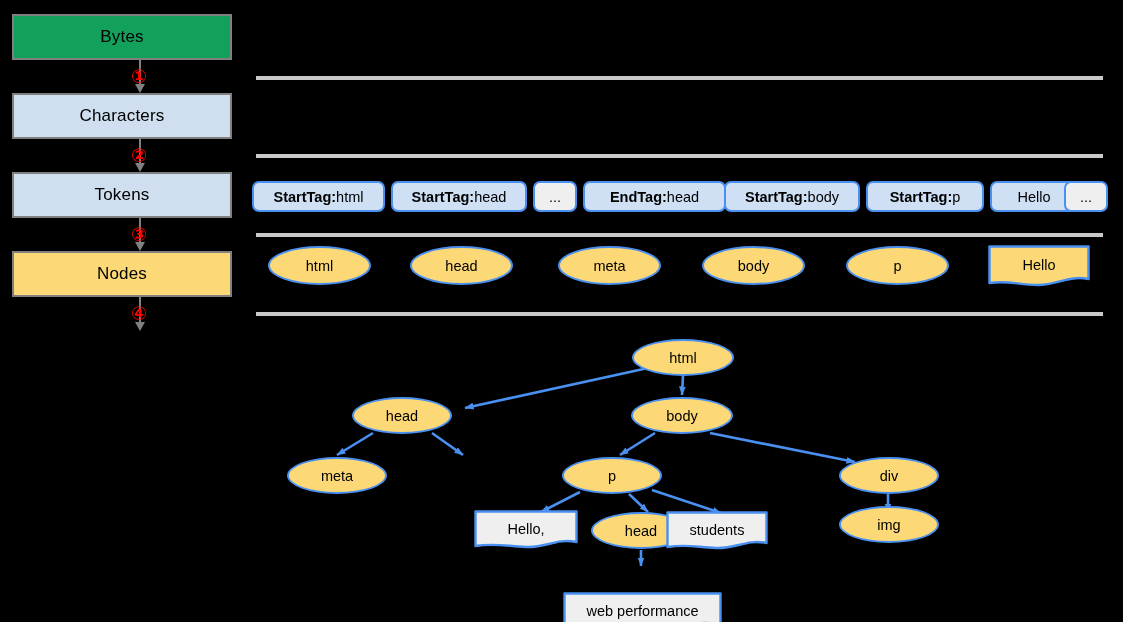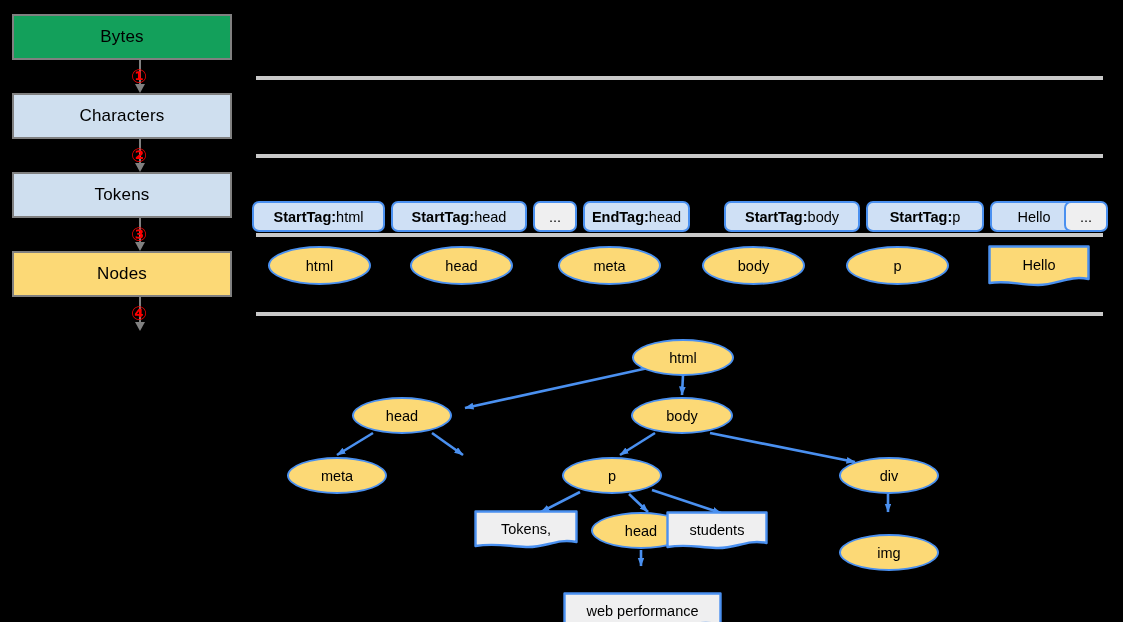--- a/index.html
+++ b/index.html
@@ -35,21 +35,21 @@
 
   
   .rule{position:absolute;left:256px;width:847px;height:4px;background:#c9c9c9;}
 
   
   .tokrow{position:absolute;left:252px;top:181px;height:31px;}
   .chip{
     position:absolute;top:0;height:31px;box-sizing:border-box;
     border:2px solid #4a90f0;border-radius:7px;background:#cfe0f5;
     display:flex;align-items:center;justify-content:center;
-    font-size:14.5px;color:#000;white-space:nowrap;padding:0 6px;margin-top:20px;
+    font-size:14.5px;color:#000;white-space:nowrap;padding:0 6px;
   }
   .chip .k{font-weight:700;}
   .chip.ellip{background:#efeff0;}
 
   
   .noderow{position:absolute;left:252px;top:246px;height:40px;}
   .ell{
     position:absolute;box-sizing:border-box;
     border:2.5px solid #4a90f0;background:#fcd976;border-radius:50%;
     display:flex;align-items:center;justify-content:center;
@@ -117,21 +117,21 @@
         <span class="k">StartTag:</span>
         <span> html</span>
       </div>
     <div class="chip" style="left:139px;width:136px">
         <span class="k">StartTag:</span>
         <span> head</span>
       </div>
     <div class="chip ellip" style="left:281px;width:44px">
         <span>...</span>
       </div>
-    <div class="chip" style="left:331px;width:107px">
+    <div class="chip" style="left:331px;width:143px">
         <span class="k">EndTag:</span>
         <span> head</span>
       </div>
     <div class="chip" style="left:472px;width:136px">
         <span class="k">StartTag:</span>
         <span> body</span>
       </div>
     <div class="chip" style="left:614px;width:118px">
         <span class="k">StartTag:</span>
         <span> p</span>
@@ -205,29 +205,29 @@
       </div>
     <div class="tnode ellipse" style="left:562px;top:457px;width:100px;height:37px">
         <span>p</span>
       </div>
     <div class="tnode ellipse" style="left:839px;top:457px;width:100px;height:37px">
         <span>div</span>
       </div>
     <div class="tnode ellipse" style="left:591px;top:512px;width:100px;height:37px">
         <span>head</span>
       </div>
-    <div class="tnode ellipse" style="left:839px;top:534px;width:100px;height:37px">
+    <div class="tnode ellipse" style="left:839px;top:506px;width:100px;height:37px">
         <span>img</span>
       </div>
 
     <div class="tnode textnode" style="left:474px;top:510px;width:104px;height:40px">
       <svg viewBox="0 0 104 40" preserveAspectRatio="none">
         <path d="M1.5 1.5 H102.5 V32 C82 28 72 38 52 37 C32 36 20 33 1.5 36 Z" fill="#efeff0" stroke="#4a90f0" stroke-width="2.4" stroke-linejoin="round"></path>
       </svg>
-      <span>Tokens,</span>
+      <span>Hello,</span>
     </div>
 
     <div class="tnode textnode" style="left:666px;top:511px;width:102px;height:40px">
       <svg viewBox="0 0 102 40" preserveAspectRatio="none">
         <path d="M1.5 1.5 H100.5 V32 C80 28 70 38 50 37 C30 36 20 33 1.5 36 Z" fill="#efeff0" stroke="#4a90f0" stroke-width="2.4" stroke-linejoin="round"></path>
       </svg>
       <span>students</span>
     </div>
 
     <div class="tnode textnode" style="left:563px;top:592px;width:159px;height:40px">

